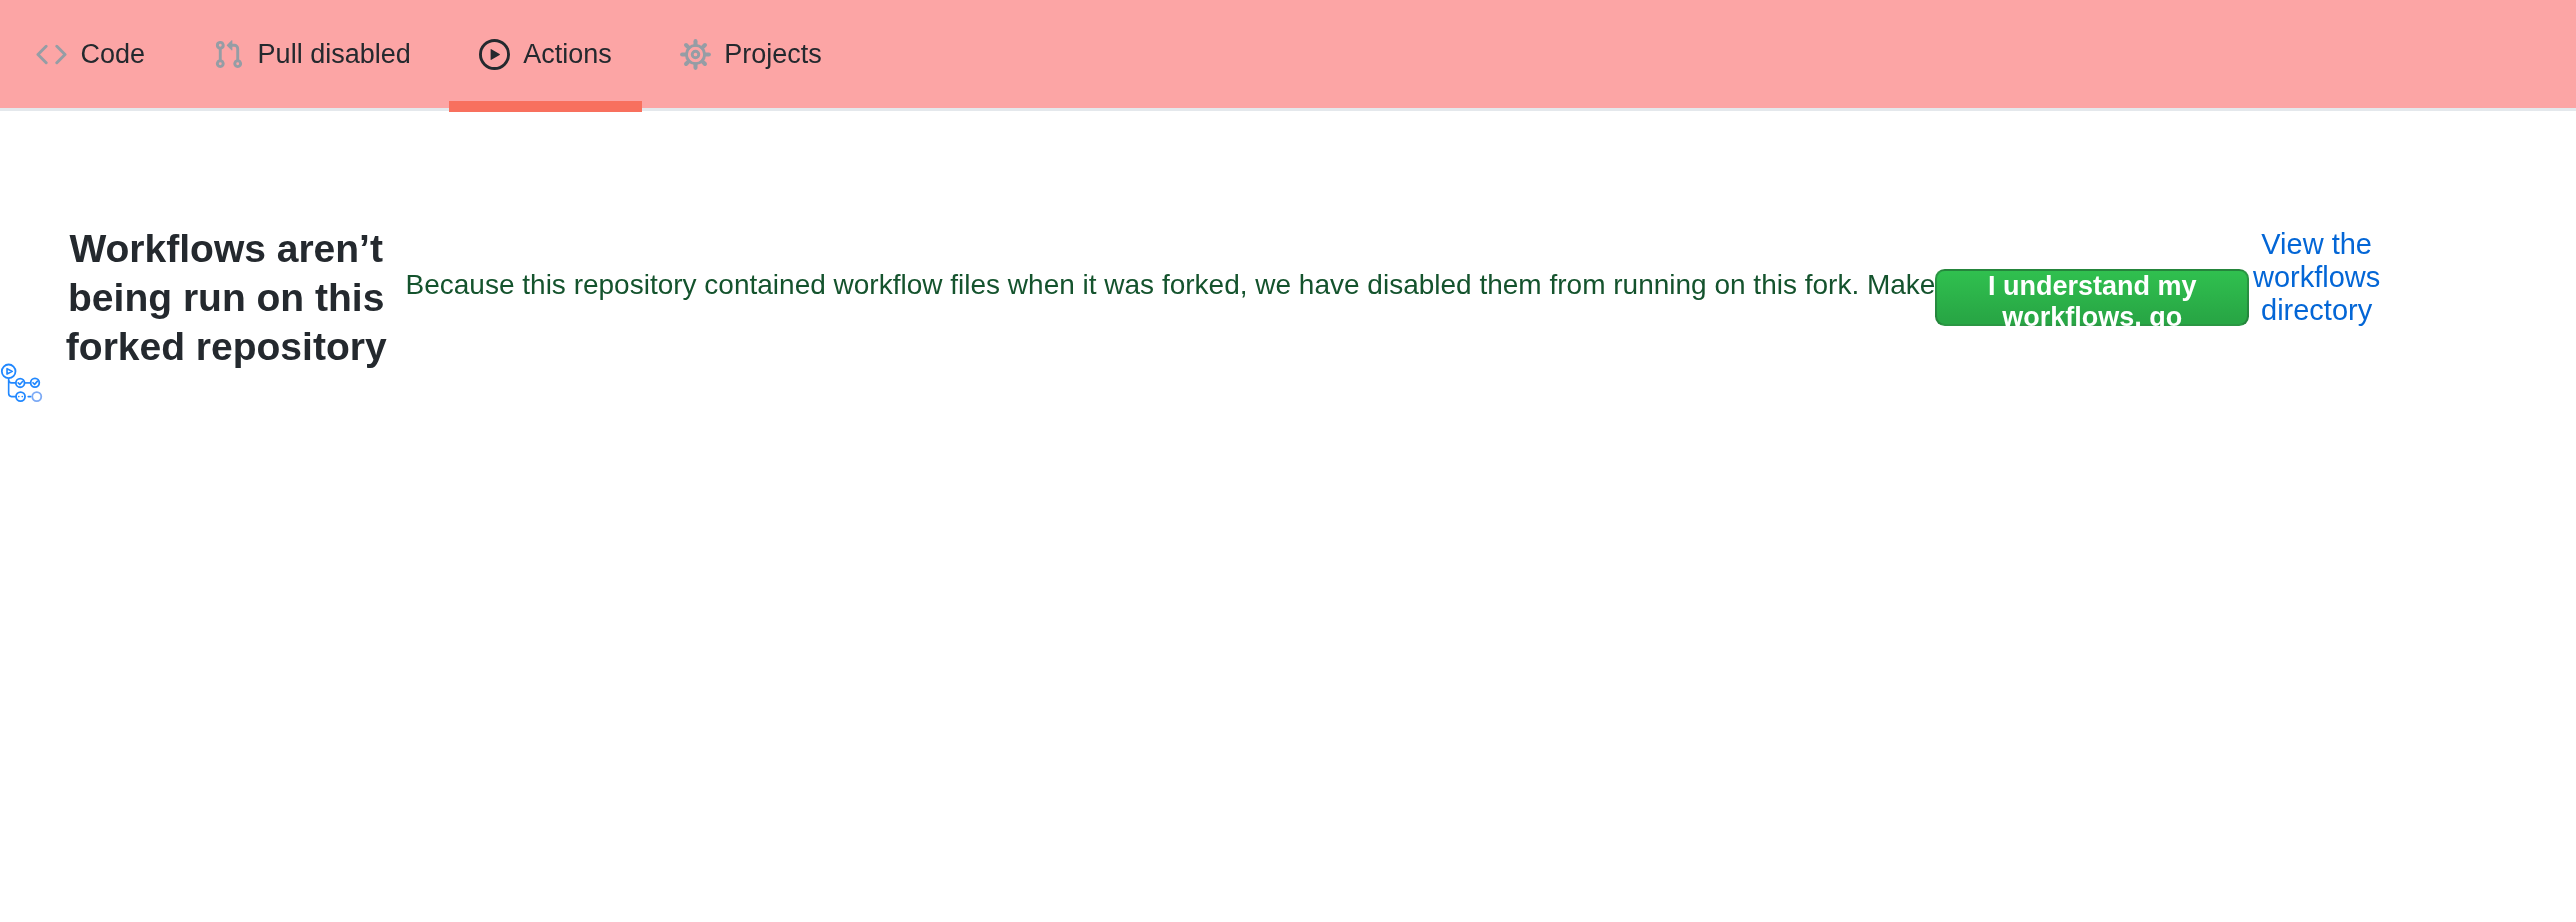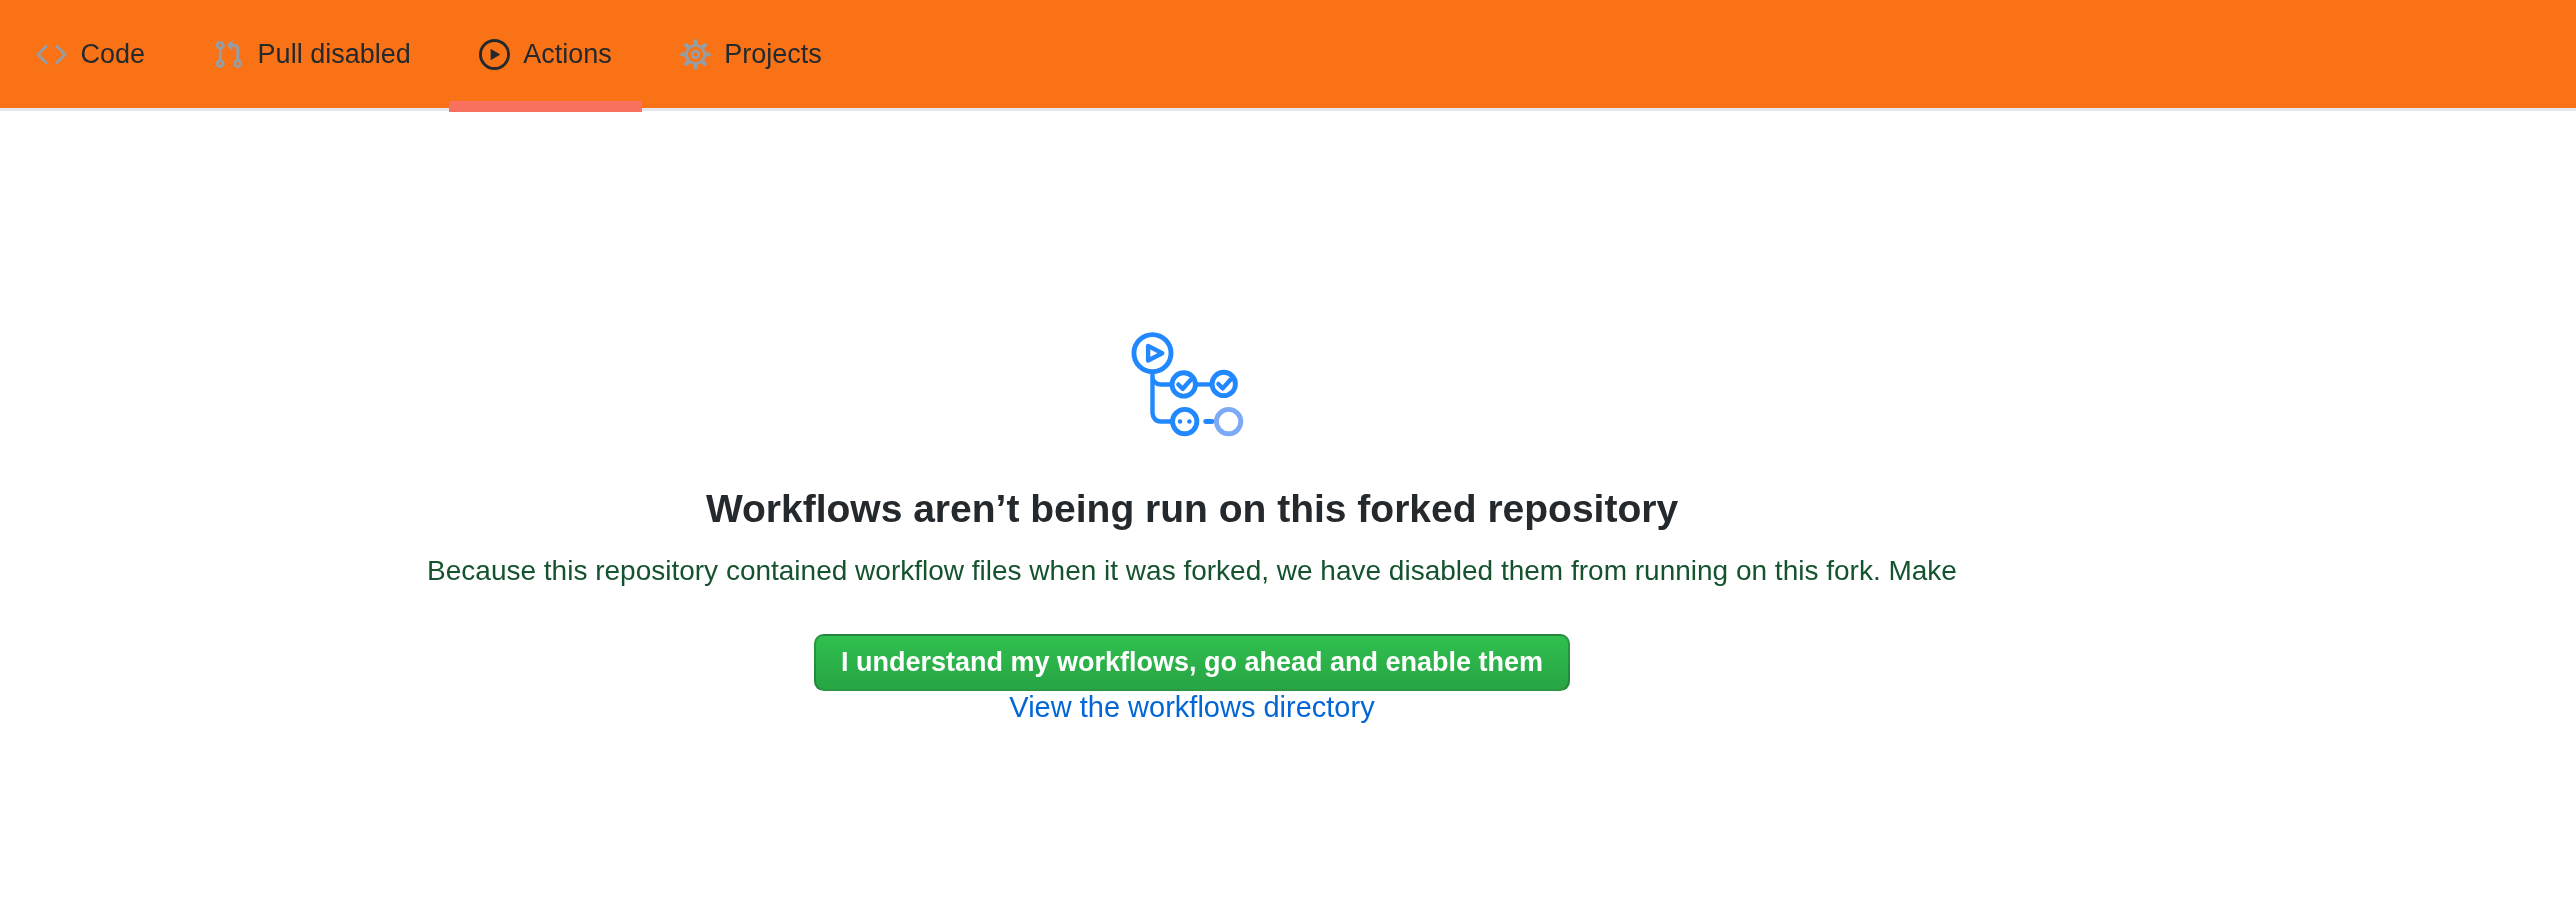--- a/index.html
+++ b/index.html
@@ -5,21 +5,21 @@
   * { box-sizing: border-box; margin: 0; padding: 0; }
   html, body { width: 2576px; height: 923px; background: #ffffff; overflow: hidden; }
   body { font-family: "Liberation Sans", "DejaVu Sans", sans-serif; color: #24292e; }
 
   
   .repo-nav {
     display: flex;
     align-items: stretch;
     height: 111px;
     padding-left: 5.9px;
-    background: #f97316;
+    background: #fca5a5;
     border-bottom: 3.9px solid #e4e8ec;
   }
   .repo-tab {
     position: relative;
     display: flex;
     align-items: center;
     padding: 0 30px;
     margin-right: 7.8px;
     font-size: 27px;
     line-height: 1;
@@ -42,21 +42,21 @@
     left: 0; right: 0;
     bottom: -3.9px;
     height: 10.7px;
     background: #f8705e;
   }
 
   
   .content-wrap {
     width: 2384px;            
     display: flex;
-    flex-direction: column;
+    flex-direction: row;
     align-items: center;
     text-align: center;
   }
   .workflow-illustration {
     width: 127px;
     height: 122px;
     margin-top: 210px;
   }
   .bs-title {
     margin-top: 41px;

